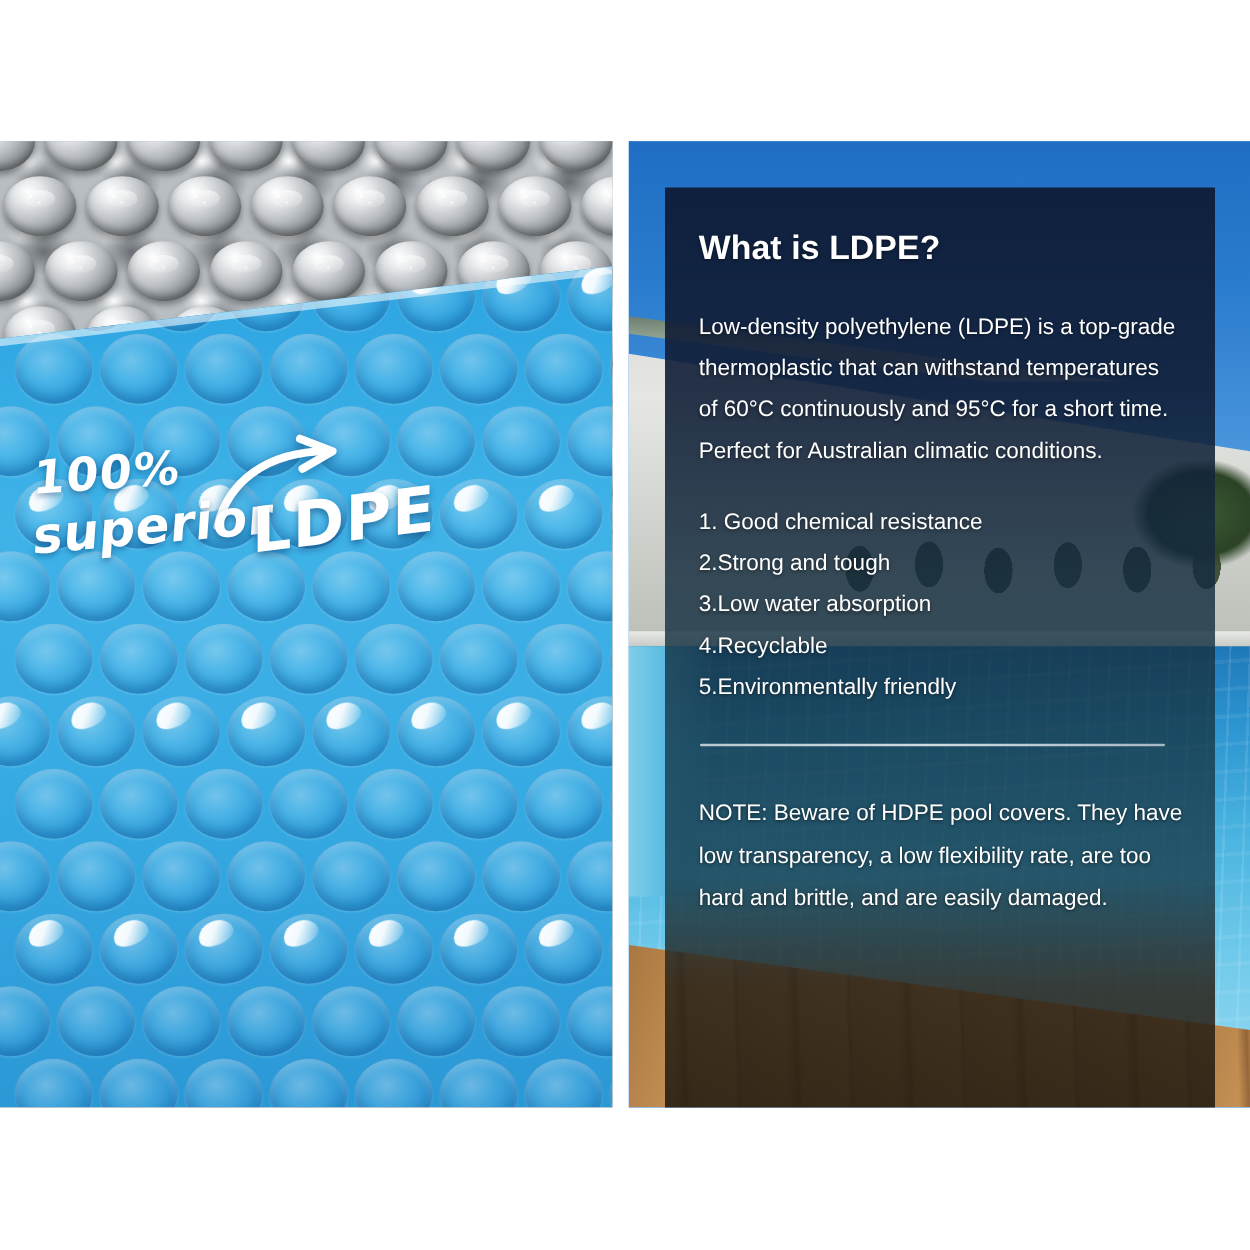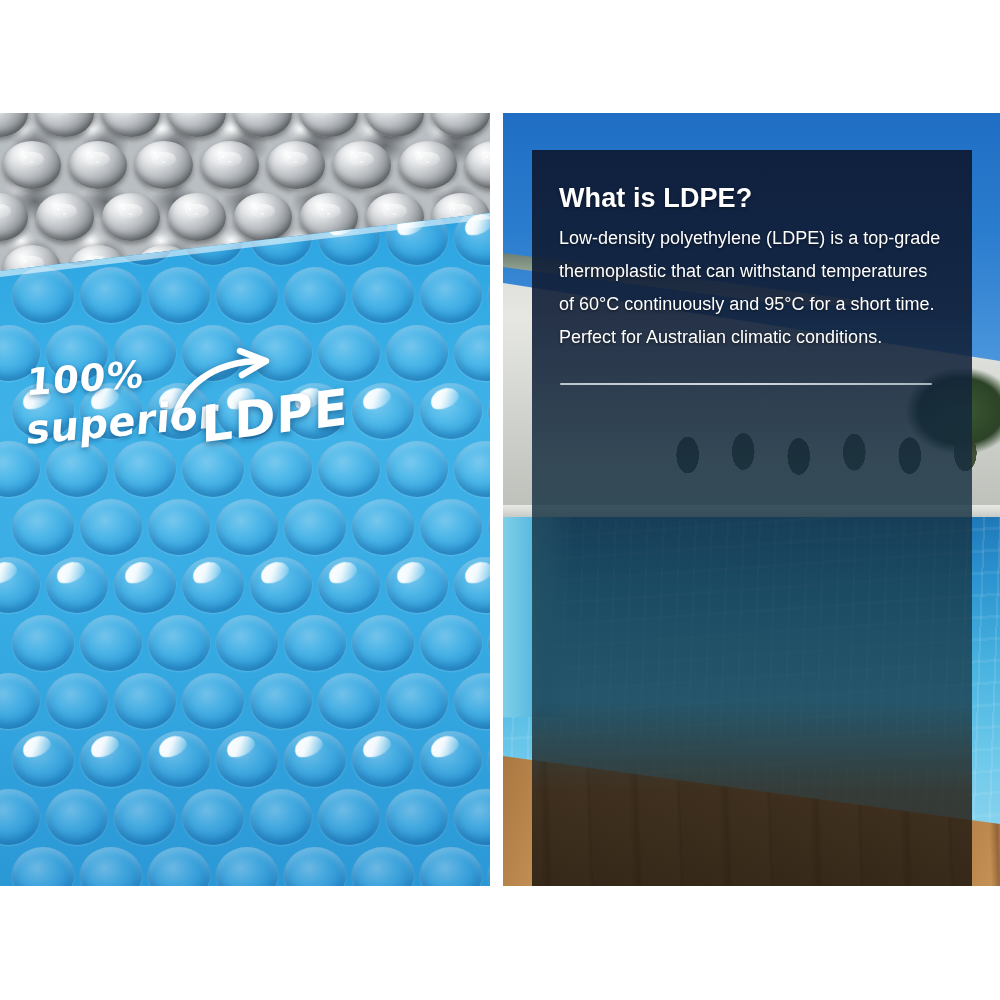--- a/index.html
+++ b/index.html
@@ -178,21 +178,21 @@
         rgba(22,56,72,.80) 60%,
         rgba(24,60,76,.80) 74%,
         rgba(40,32,22,.84) 86%,
         rgba(34,26,16,.88) 100%);
     box-sizing:border-box;
     padding:34px 26px 0 27px;
     color:#ffffff;
   }
   .card-title{
     font-size:27px;font-weight:bold;letter-spacing:.1px;
-    margin:0 0 8px 0;line-height:1.1;
+    margin:0 0 31px 0;line-height:1.1;
     text-shadow:0 1px 3px rgba(0,0,0,.5);
   }
   .card-para{
     font-size:18px;line-height:33px;margin:0 0 24px 0;
     text-shadow:0 1px 3px rgba(0,0,0,.55);
     font-weight:400;
   }
   .props-label{
     font-size:18px;line-height:31px;margin:0 0 2px 0;
     text-shadow:0 1px 3px rgba(0,0,0,.55);
@@ -400,17 +400,25 @@
     <div class="trees"></div>
     <div class="hedge"></div>
     <div class="coping"></div>
     <div class="pool"></div>
     <div class="pool-edge-left"></div>
     <div class="deck"></div>
 
     <div class="info-card">
       <h1 class="card-title">What is LDPE?</h1>
       <p class="card-para">Low-density polyethylene (LDPE) is a top-grade thermoplastic that can withstand temperatures of 60°C continuously and 95°C for a short time. Perfect for Australian climatic conditions.</p>
+      <ul class="props-list" id="propsList">
+          <li>1. Good chemical resistance</li>
+          <li>2.Strong and tough</li>
+          <li>3.Low water absorption</li>
+          <li>4.Recyclable</li>
+          <li>5.Environmentally friendly</li>
+        </ul>
       <div class="divider"></div>
+      <p class="note-para">NOTE: Beware of HDPE pool covers. They have low transparency, a low flexibility rate, are too hard and brittle, and are easily damaged.</p>
     </div>
   </div>
 
 </div>
 
 </body></html>

